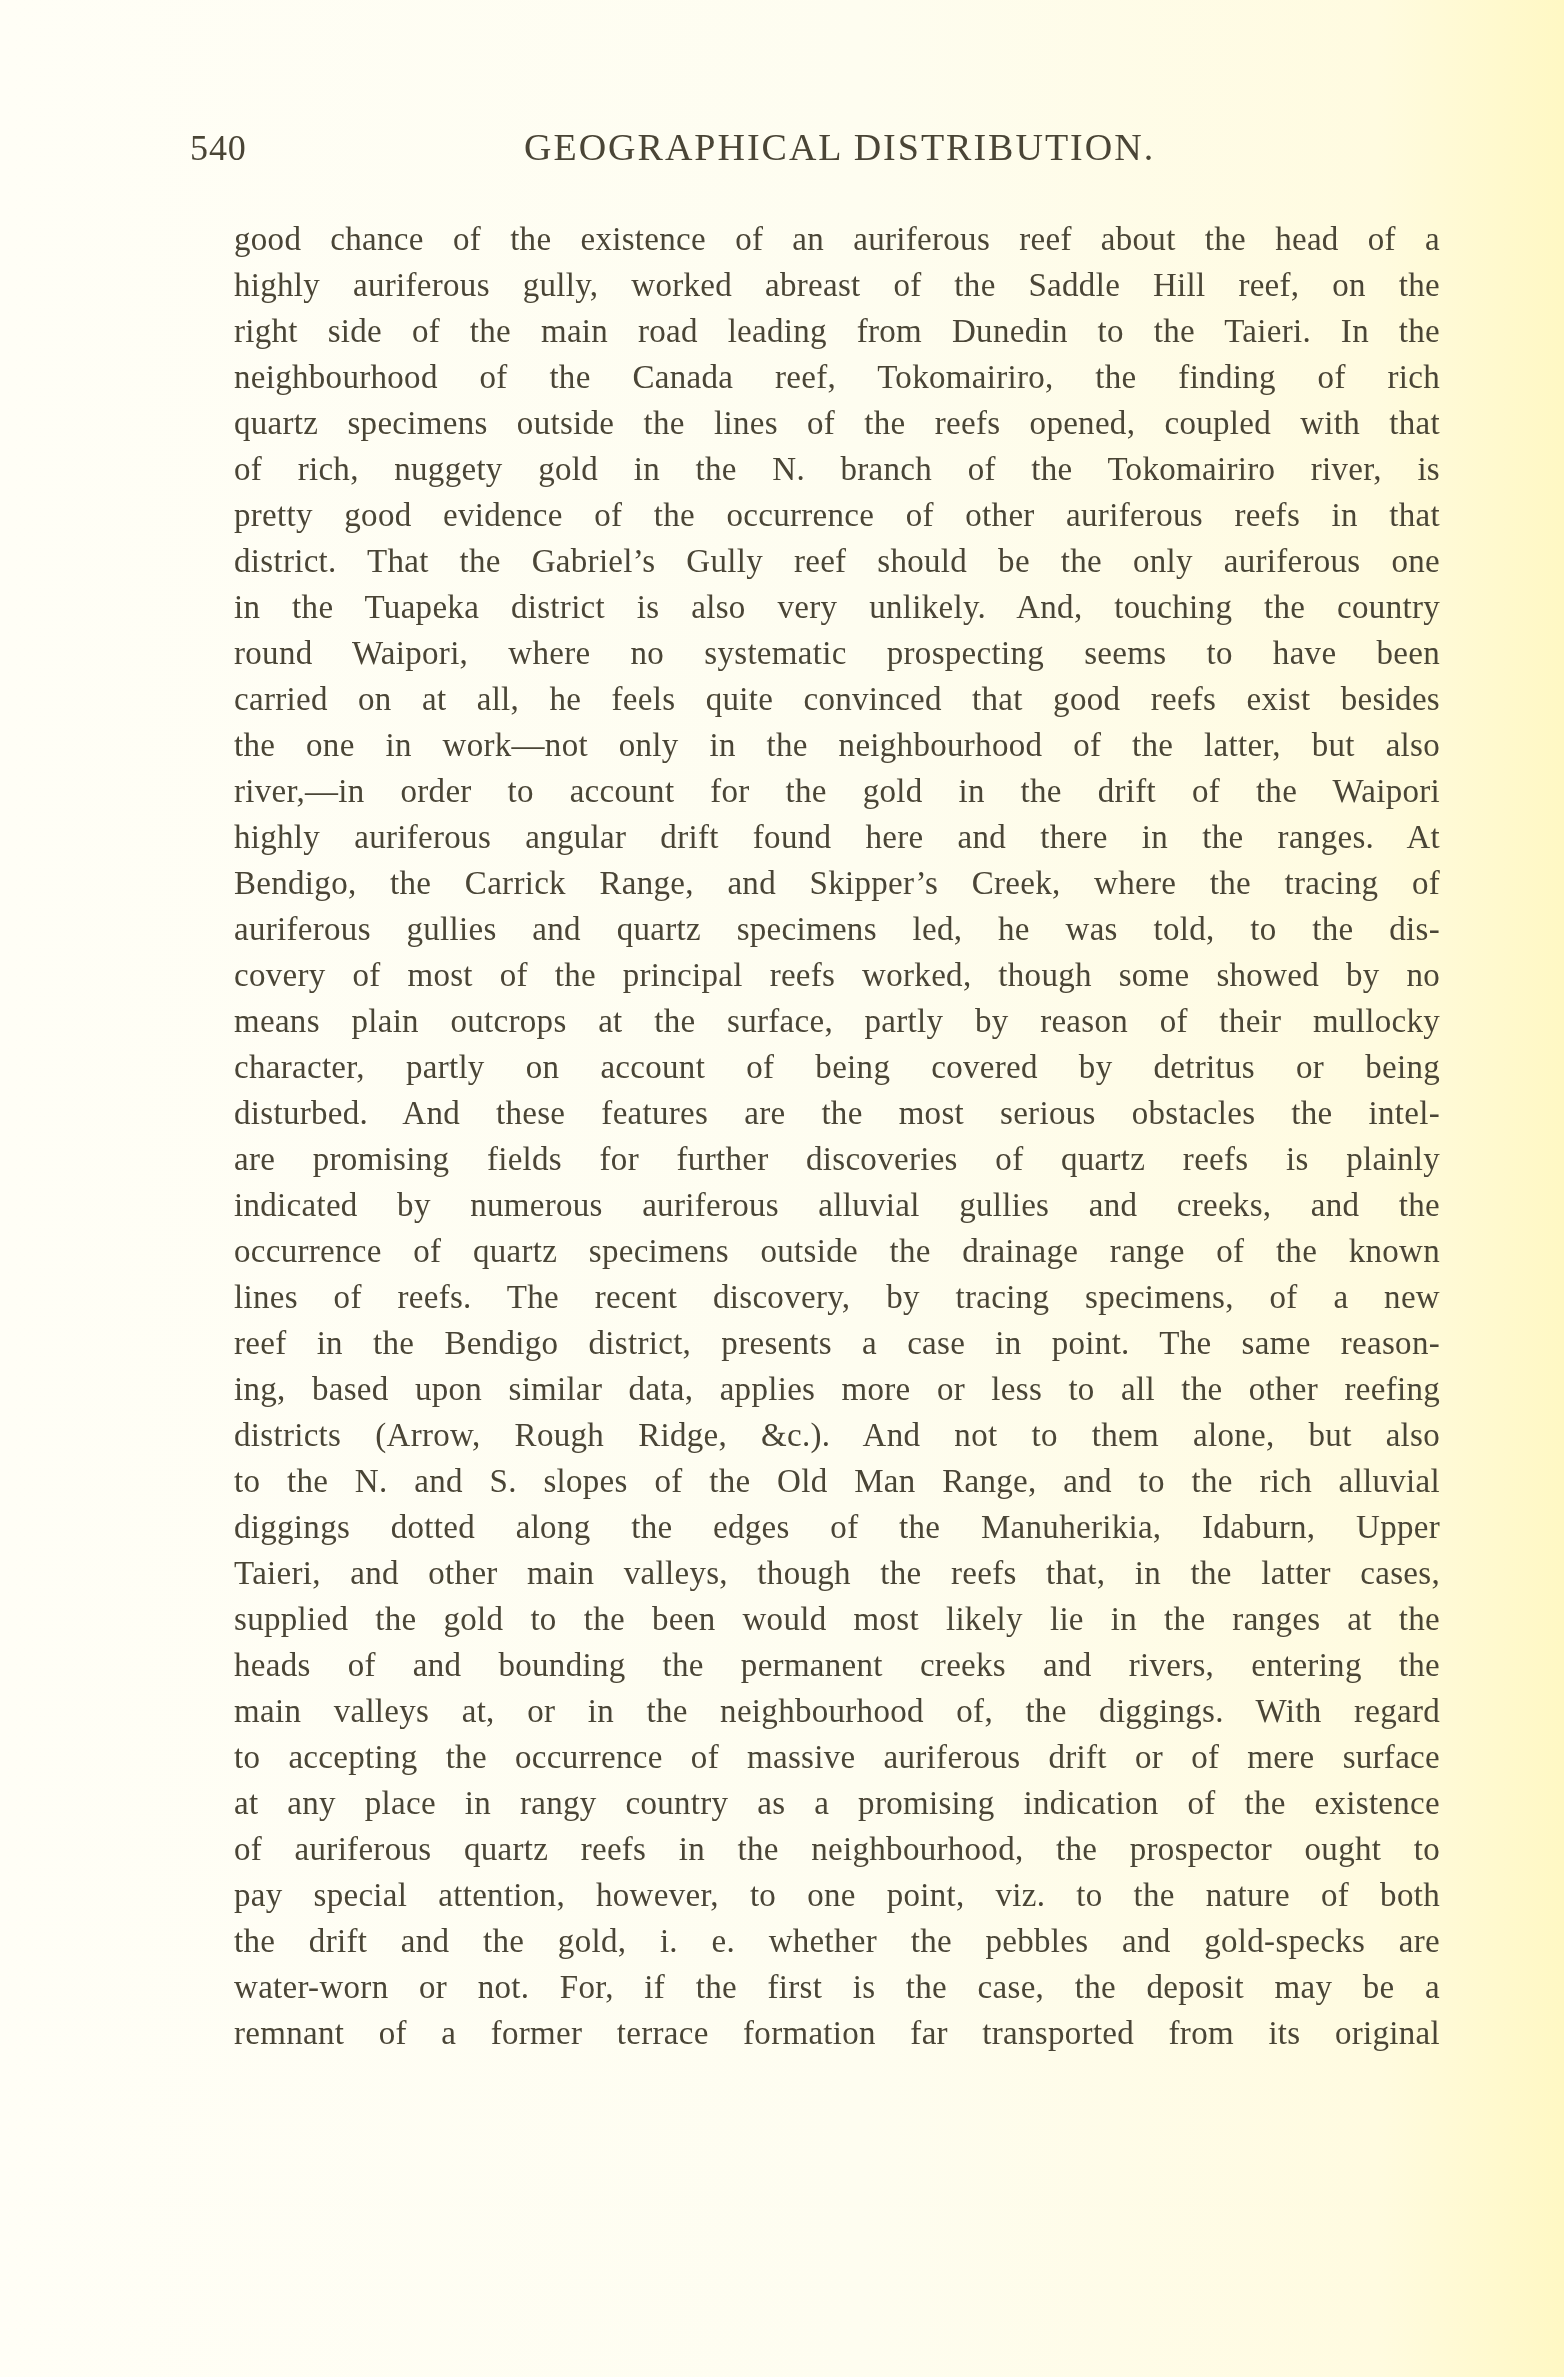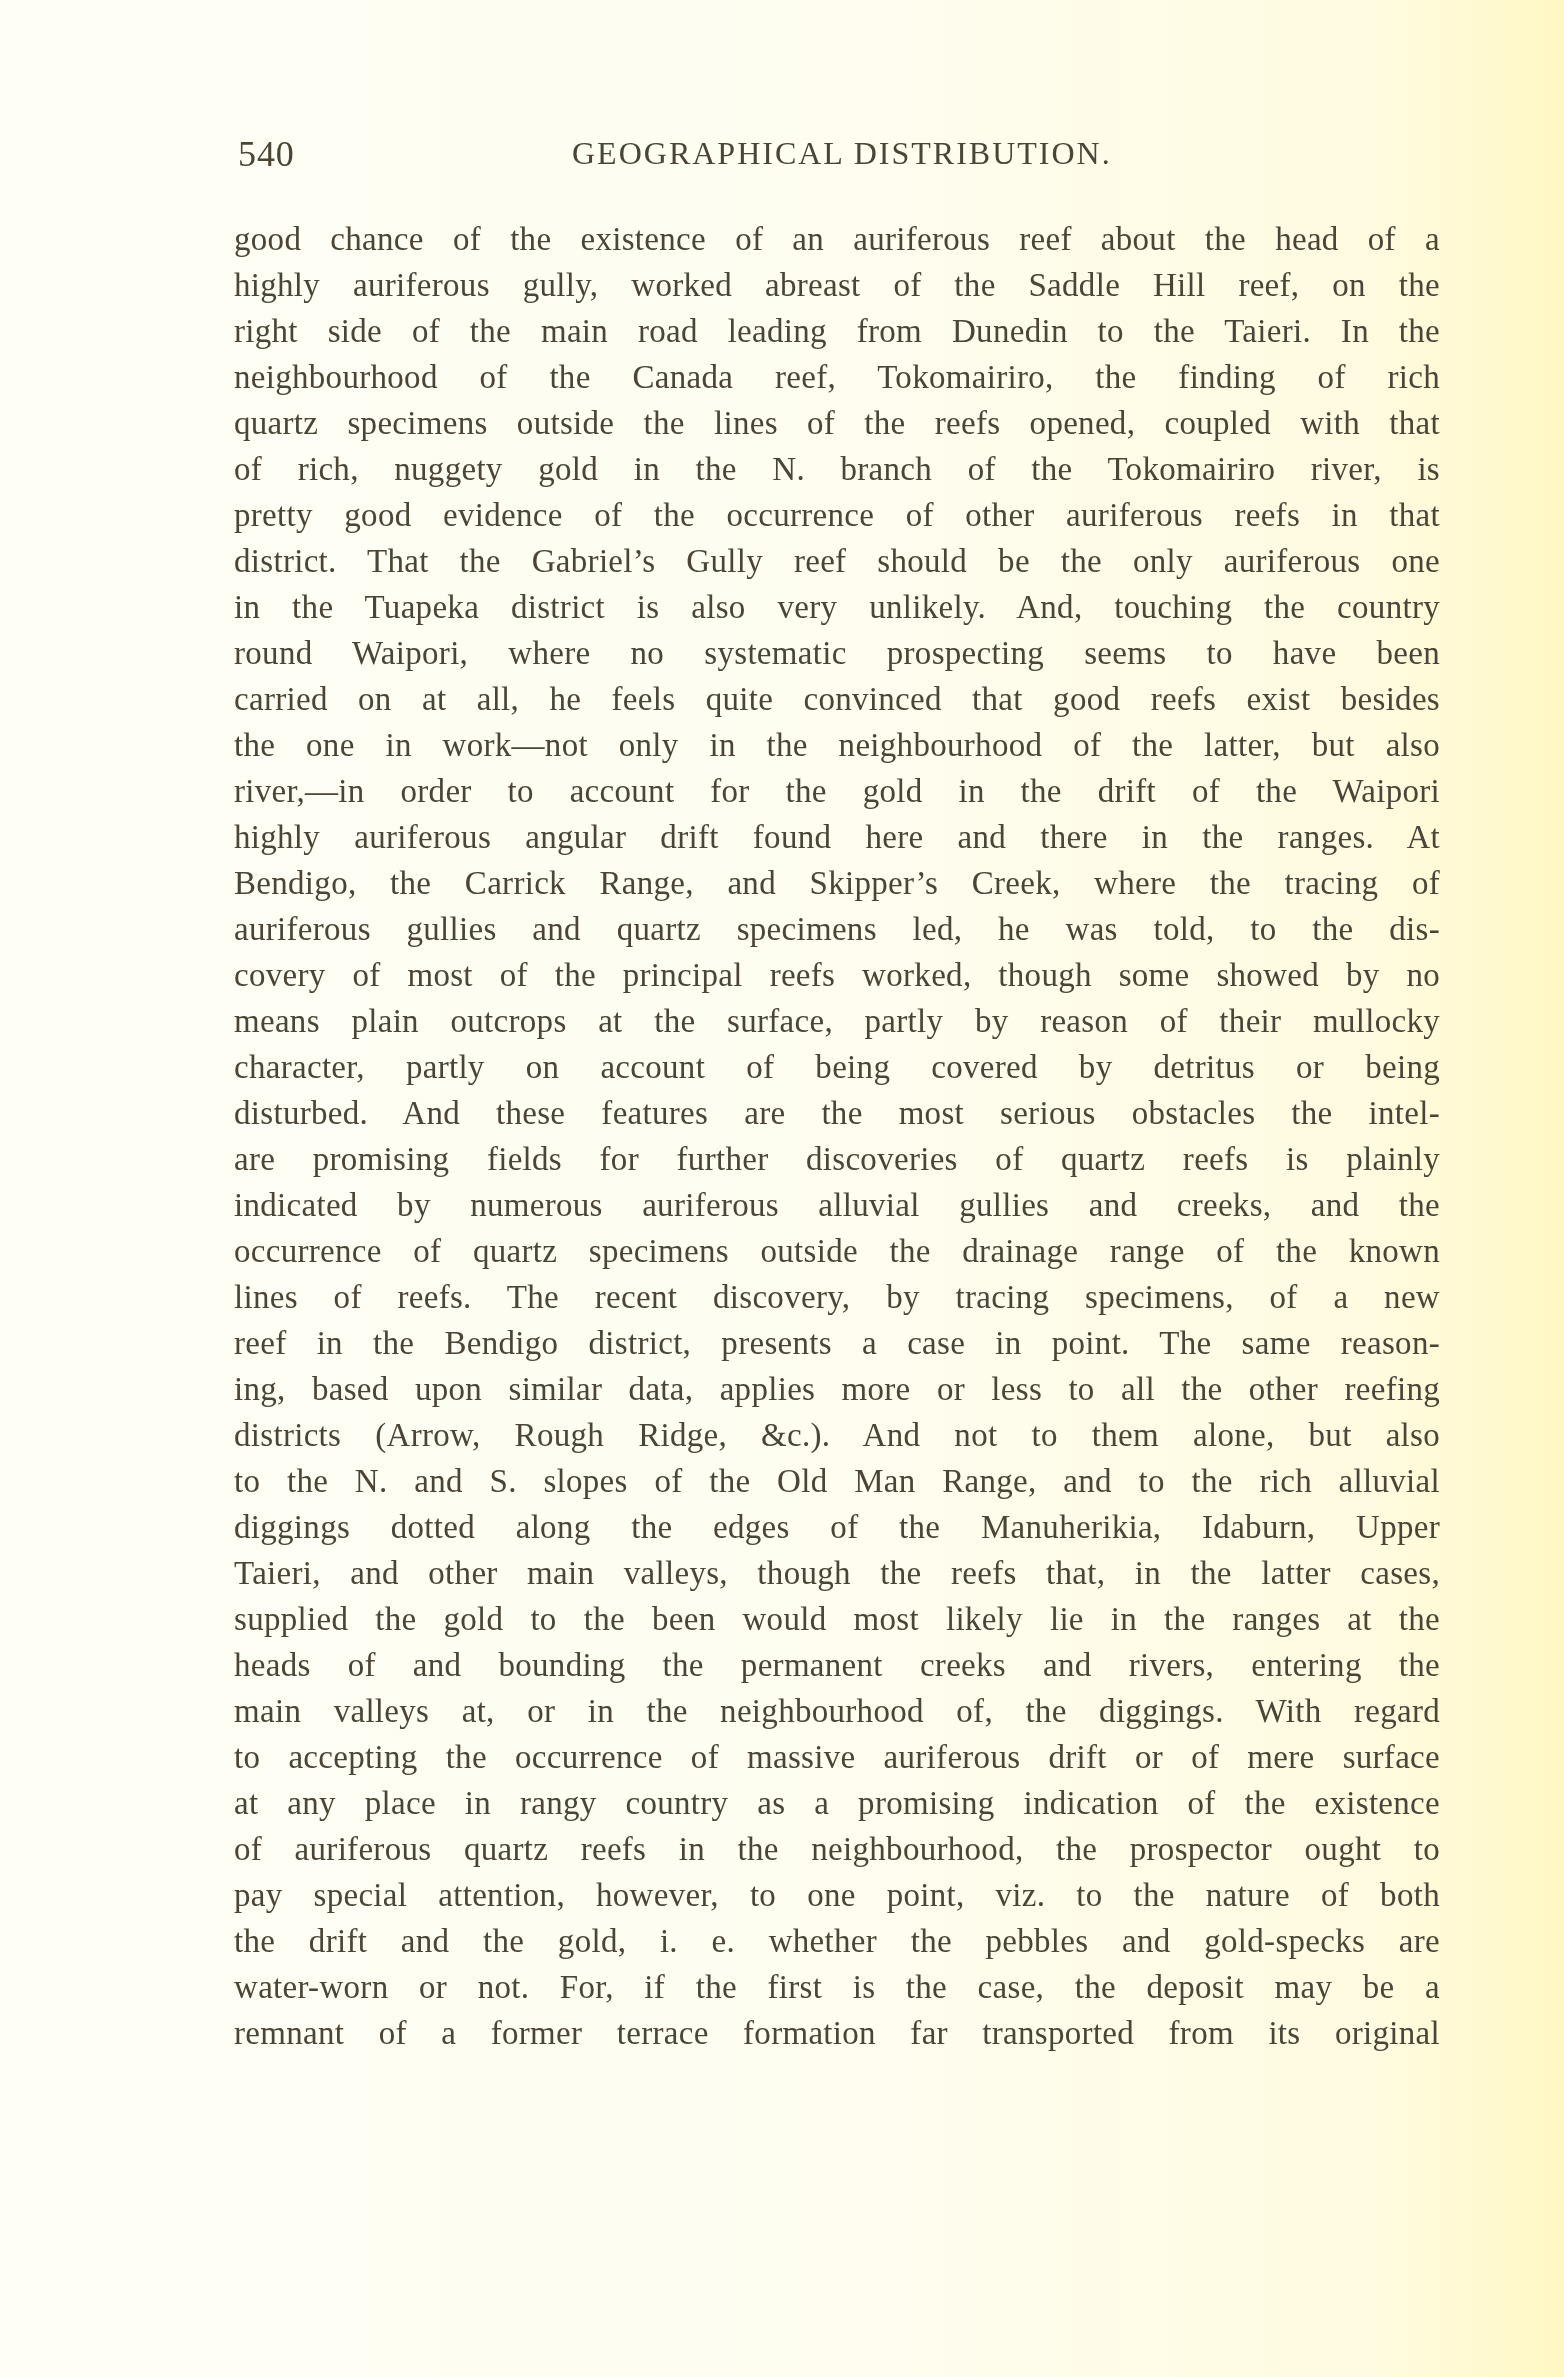--- a/index.html
+++ b/index.html
@@ -17,39 +17,38 @@
   }
   .page {
     position: absolute;
     left: 0; top: 0;
     width: 1565px;
     height: 2377px;
   }
   .running-head {
     position: absolute;
     left: 190px;
-    top: 132px;
+    top: 126px;
     width: 1206px;
     height: 39px;
-    margin-left: 48px;
   }
   .page-number {
     position: absolute;
     left: 0;
     top: 3.6px;
     font-size: 36px;
     line-height: 36px;
     letter-spacing: 0.9px;
     font-variant-numeric: oldstyle-nums;
   }
   .running-title {
     position: absolute;
     left: 334px;
     top: 7.2px;
-    font-size: 32px;
+    font-size: 38px;
     line-height: 29px;
     letter-spacing: 2px;
     text-transform: uppercase;
     white-space: nowrap;
   }
   .body-text {
     position: absolute;
     left: 190px;
     top: 216px;
     width: 1206px;

